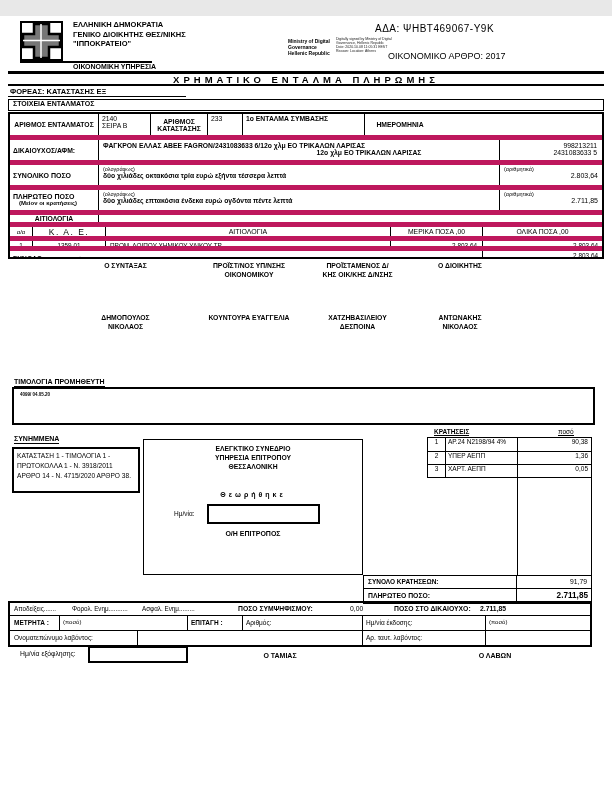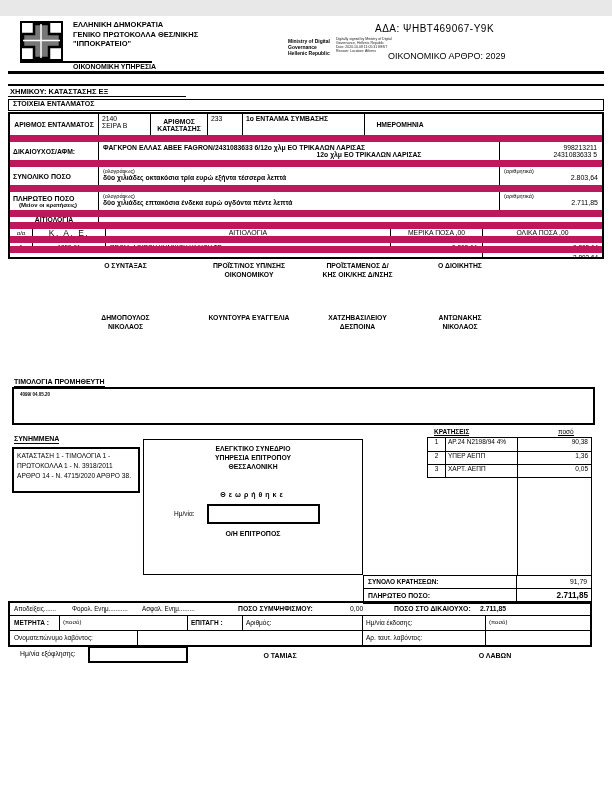--- a/index.html
+++ b/index.html
@@ -3,21 +3,21 @@
 <meta charset="utf-8">
 <style>
   html,body{margin:0;padding:0;background:#e8e8e8;}
   .page{position:relative;width:612px;height:792px;background:#ffffff;margin:16px auto;
         font-family:"Liberation Sans", sans-serif;color:#000;overflow:hidden;}
   .abs{position:absolute;}
   .b{font-weight:bold;}
   .line{position:absolute;background:#000;}
   
   .vtable{position:absolute;left:8px;top:96px;width:596px;border:2px solid #000;box-sizing:border-box;}
-  .trow{display:flex;border-top:7px solid #be185d;box-sizing:border-box;}
+  .trow{display:flex;border-top:5px solid #be185d;box-sizing:border-box;}
   .trow:first-child{border-top:none;}
   .tc{box-sizing:border-box;border-left:1px solid #000;overflow:hidden;position:relative;}
   .tc:first-child{border-left:none;}
   .cc{display:flex;align-items:center;justify-content:center;text-align:center;}
   .vc{display:flex;align-items:center;}
   
   .ktable{position:absolute;left:427px;top:421px;width:165px;border:1px solid #000;box-sizing:border-box;}
   .krow{display:flex;height:13px;border-top:1px solid #000;box-sizing:border-box;font-size:6.5px;}
   .krow:first-child{border-top:none;}
   .kc{box-sizing:border-box;border-left:1px solid #000;overflow:hidden;}
@@ -37,49 +37,50 @@
   <div class="abs" style="left:20px;top:5px;width:43px;height:40px;">
     <svg width="43" height="40" viewBox="0 0 43 40">
       <rect x="1" y="1" width="41" height="38" fill="#fff" stroke="#000" stroke-width="2"></rect>
       <path d="M14 3 h15 v10 h11 v13 h-11 v11 h-15 v-11 h-11 v-13 h11 z" fill="#777" stroke="#000" stroke-width="2.5"></path>
       <path d="M21 3 v34 M3 19.5 h37" stroke="#fff" stroke-width="1.5" fill="none"></path>
     </svg>
   </div>
 
   <div class="abs b" style="left:73px;top:4px;font-size:7.5px;line-height:9.5px;">
     <div>ΕΛΛΗΝΙΚΗ ΔΗΜΟΚΡΑΤΙΑ</div>
-    <div>ΓΕΝΙΚΟ ΠΡΩΤΟΚΟΛΛΑ ΘΕΣ/ΝΙΚΗΣ</div>
+    <div>ΓΕΝΙΚΟ ΔΙΟΙΚΗΤΗΣ ΘΕΣ/ΝΙΚΗΣ</div>
     <div>"ΙΠΠΟΚΡΑΤΕΙΟ"</div>
   </div>
 
   <div class="line" style="left:20px;top:45px;width:132px;height:1.5px;"></div>
   <div class="abs b" style="left:73px;top:47px;font-size:7px;">ΟΙΚΟΝΟΜΙΚΗ ΥΠΗΡΕΣΙΑ</div>
 
   <div class="abs" style="left:375px;top:7px;font-size:10px;letter-spacing:0.5px;">
     <span>ΑΔΑ:</span>
     <span>ΨΗΒΤ469067-Υ9Κ</span>
   </div>
 
   <div class="abs b" style="left:288px;top:22px;font-size:5px;line-height:6px;width:46px;">
     <div>Ministry of Digital</div>
     <div>Governance</div>
     <div>Hellenic Republic</div>
   </div>
   <div class="abs" style="left:336px;top:21px;font-size:3.5px;line-height:4px;width:56px;color:#222;">Digitally signed by Ministry of Digital Governance, Hellenic Republic Date: 2020.10.08 11:05:31 EEST Reason: Location: Athens</div>
 
   <div class="abs" style="left:388px;top:35px;font-size:9px;">
     <span>ΟΙΚΟΝΟΜΙΚΟ ΑΡΘΡΟ:</span>
-    <span>2029</span>
+    <span>2017</span>
   </div>
 
   <div class="line" style="left:8px;top:55px;width:596px;height:2.5px;"></div>
+  <div class="abs b" style="left:8px;top:58px;width:596px;text-align:center;font-size:9.5px;letter-spacing:4px;">ΧΡΗΜΑΤΙΚΟ ΕΝΤΑΛΜΑ ΠΛΗΡΩΜΗΣ</div>
   <div class="line" style="left:8px;top:68px;width:596px;height:2px;"></div>
 
   <div class="abs b" style="left:10px;top:71px;font-size:7.5px;">
-    <span>ΧΗΜΙΚΟΥ:</span>
+    <span>ΦΟΡΕΑΣ:</span>
     <span>ΚΑΤΑΣΤΑΣΗΣ ΕΞ</span>
   </div>
   <div class="line" style="left:8px;top:80px;width:178px;height:1px;"></div>
 
   <div class="abs b" style="left:8px;top:83px;width:596px;height:12px;border:1.5px solid #000;box-sizing:border-box;font-size:7px;padding-left:4px;line-height:8.5px;">ΣΤΟΙΧΕΙΑ ΕΝΤΑΛΜΑΤΟΣ</div>
 
   <div class="vtable">
 
     <div class="trow" style="height:21px;font-size:6.8px;">
       <div class="tc cc b" style="width:88px;">ΑΡΙΘΜΟΣ ΕΝΤΑΛΜΑΤΟΣ</div>

